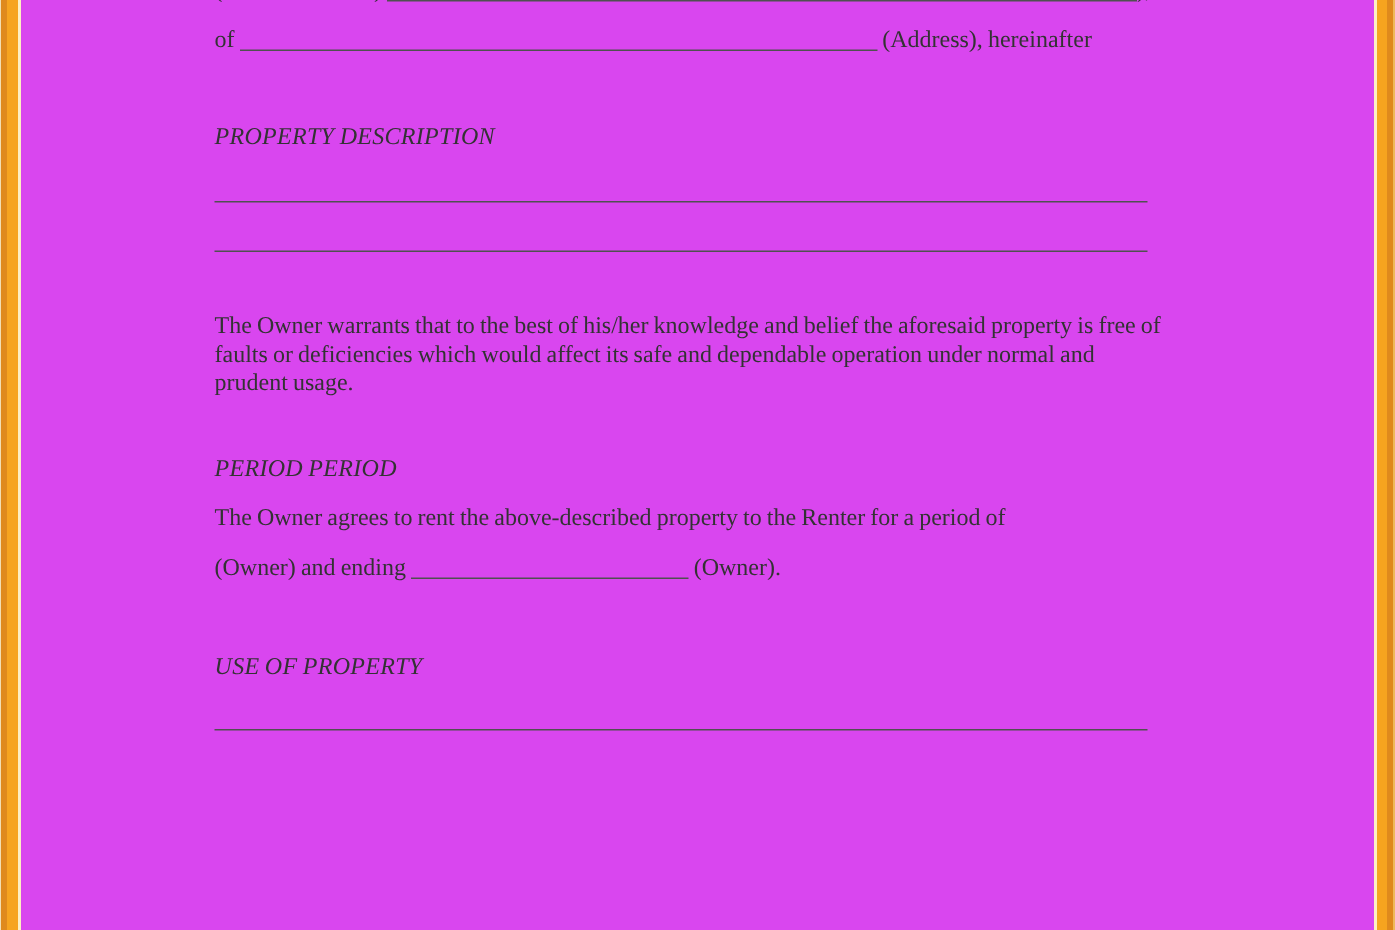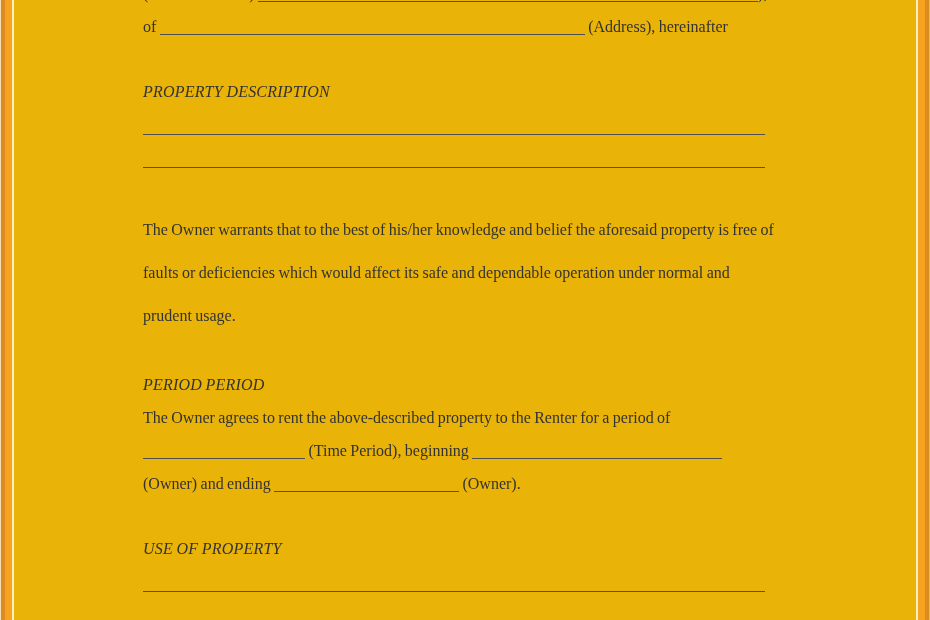--- a/index.html
+++ b/index.html
@@ -9,21 +9,21 @@
     height: 620px;
     overflow: hidden;
     background: #fdfdfb;
     font-family: "Liberation Serif", serif;
   }
   .stage {
     position: relative;
     width: 930px;
     height: 620px;
     overflow: hidden;
-    background: #eab308;
+    background: #d946ef;
   }
   .edge {
     position: absolute;
     top: 0;
     bottom: 0;
     z-index: 5;
   }
   .edge-left {
     left: 0;
     width: 14px;
@@ -51,21 +51,21 @@
     line-height: 32.8px;
     color: #333333;
     word-spacing: -0.6px;
     filter: blur(0.25px);
   }
   .line {
     height: 32.8px;
     white-space: nowrap;
   }
   .para {
-    line-height: 43px;
+    line-height: 19px;
     width: 632px;
   }
   .heading {
     letter-spacing: 0.2px;
     font-style: italic;
   }
   .blank {
     display: inline-block;
     height: 16px;
     border-bottom: 1px solid #505050;
@@ -120,25 +120,20 @@
     <div class="line spacer"></div>
 
     <div class="para">The Owner warrants that to the best of his/her knowledge and belief the aforesaid property is free of faults or deficiencies which would affect its safe and dependable operation under normal and prudent usage.</div>
 
     <div class="line spacer"></div>
 
     <div class="line heading">PERIOD PERIOD</div>
 
     <div class="line">The Owner agrees to rent the above-described property to the Renter for a period of</div>
 
-    <div class="line">
-      <span class="blank b-time1"></span>
-      <span>(Time Period), beginning</span>
-      <span class="blank b-time2"></span>
-    </div>
 
     <div class="line">
       <span>(Owner) and ending</span>
       <span class="blank b-date"></span>
       <span>(Owner).</span>
     </div>
 
     <div class="line spacer"></div>
 
     <div class="line heading">USE OF PROPERTY</div>

